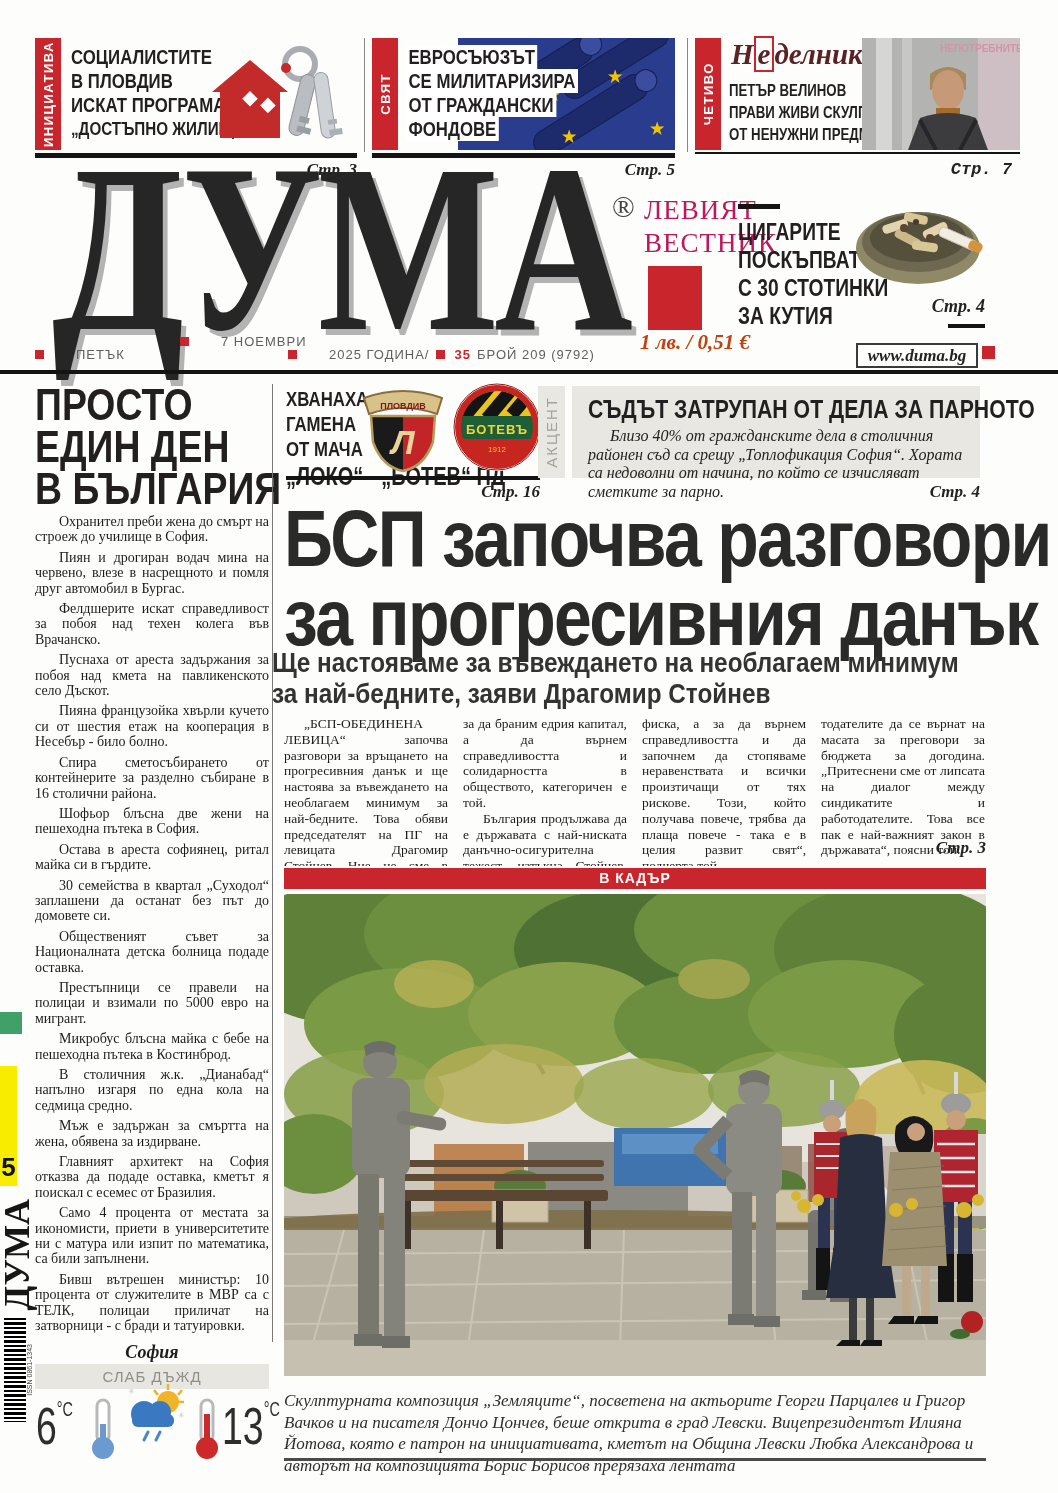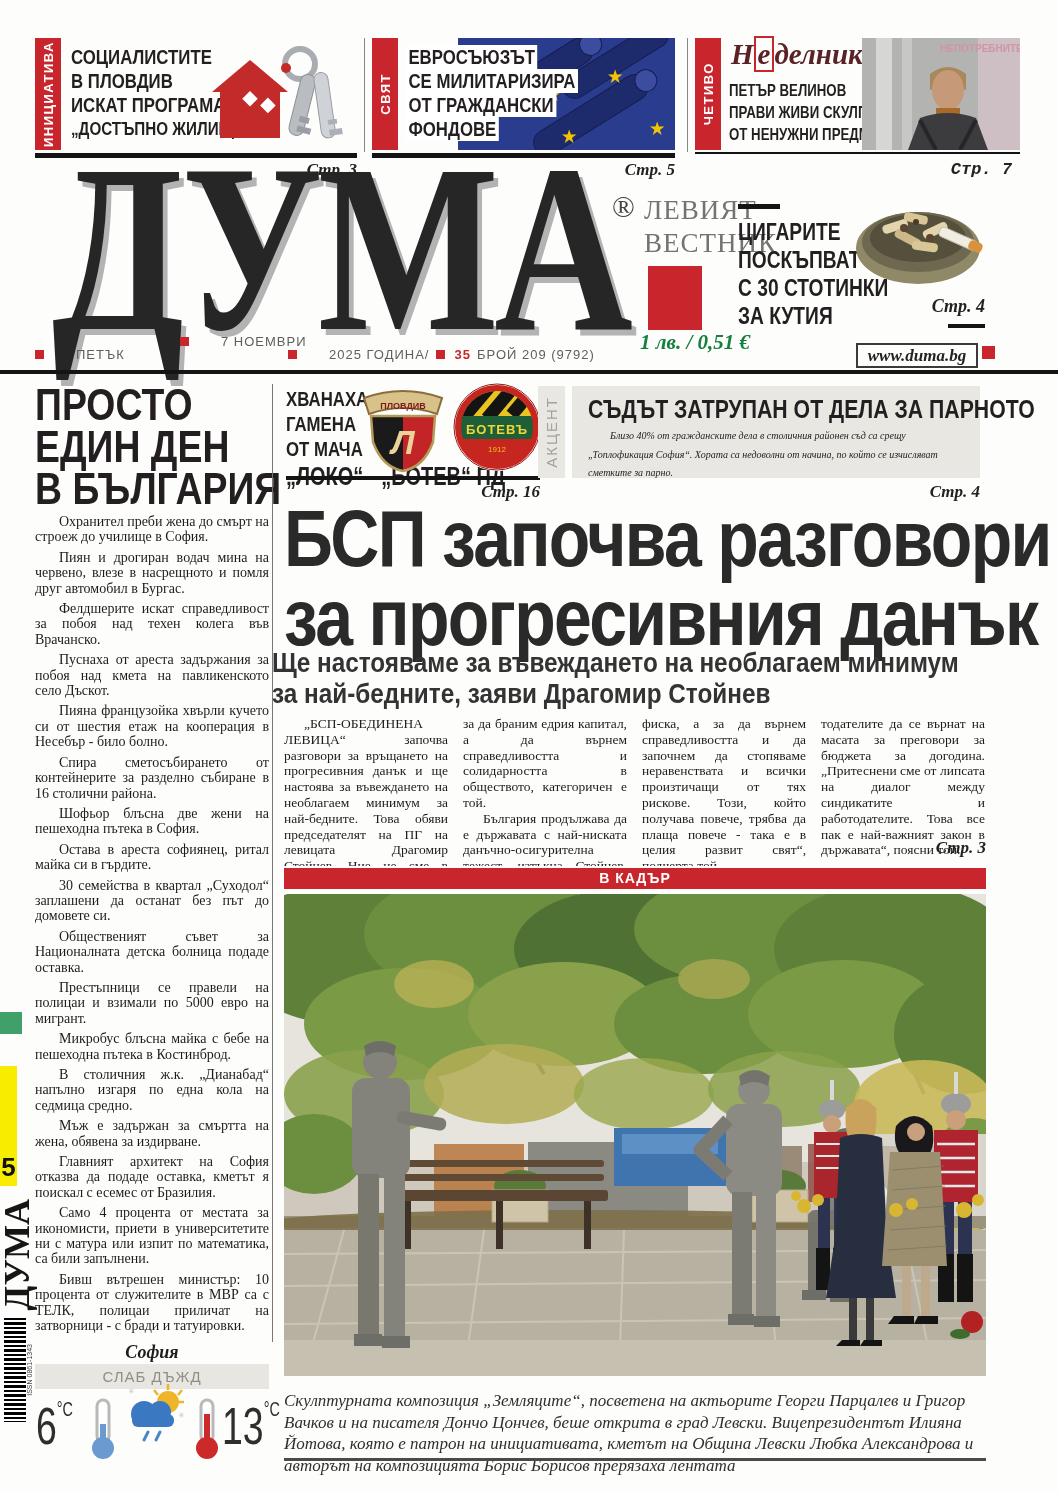--- a/index.html
+++ b/index.html
@@ -119,21 +119,21 @@
     <ellipse cx="86" cy="52" rx="16" ry="20" fill="#c69a78"></ellipse>
     <rect x="74" y="70" width="24" height="14" fill="#a86a28"></rect>
     <path d="M46,112 L58,80 Q86,70 114,80 L126,112 Z" fill="#3c3c3e"></path>
     <path d="M58,82 L74,112 M114,82 L98,112" stroke="#26262a" stroke-width="4" fill="none"></path>
   </svg>
   <div class="abs" style="left:695px;top:152px;width:325px;height:2px;background:#141414;"></div>
   <div class="abs pageref" style="left:892px;top:160px;width:120px;text-align:right;font-family:Liberation Mono, monospace;">Стр. 7</div>
 
   <div class="abs" style="left:52px;top:128px;font-family:'Liberation Serif',serif;font-weight:bold;font-size:240px;line-height:1;color:#262626;text-shadow:6px 6px 0 #b3b3b3;transform:scaleX(.8);transform-origin:left top;letter-spacing:-6px;">ДУМА</div>
   <div class="abs" style="left:612px;top:190px;font-size:30px;color:#444;font-family:'Liberation Serif',serif;">®</div>
-  <div class="abs" style="left:644px;top:194px;font-family:'Liberation Serif',serif;font-size:27px;line-height:33px;color:#737373;letter-spacing:1px;">
+  <div class="abs" style="left:644px;top:194px;font-family:'Liberation Serif',serif;font-size:27px;line-height:33px;color:#be185d;letter-spacing:1px;">
     <span>ЛЕВИЯТ</span><br>
     <span>ВЕСТНИК</span>
   </div>
   <div class="abs" style="left:648px;top:266px;width:54px;height:64px;background:#c8252c;"></div>
 
   <div class="abs rule" style="left:738px;top:204px;width:42px;height:5px;"></div>
   <div class="abs" style="left:738px;top:218px;">
     <span class="cx cx80" style="font-size:24px;line-height:28px;">ЦИГАРИТЕ</span><br>
     <span class="cx cx80" style="font-size:24px;line-height:28px;">ПОСКЪПВАТ</span><br>
     <span class="cx cx80" style="font-size:24px;line-height:28px;">С 30 СТОТИНКИ</span><br>
@@ -154,21 +154,21 @@
         <circle cx="70" cy="36" r="3" fill="#4a3a2a"></circle>
     </g>
     <g transform="rotate(24 108 52)">
         <rect x="92" y="46" width="40" height="10" rx="4" fill="#f2ede2" stroke="#c9c2b2"></rect>
         <rect x="124" y="46" width="14" height="10" rx="4" fill="#d9923c"></rect>
       </g>
   </svg>
   <div class="abs pageref" style="left:865px;top:296px;width:120px;text-align:right;font-size:18px;">Стр. 4</div>
   <div class="abs rule" style="left:948px;top:324px;width:37px;height:4px;"></div>
 
-  <div class="abs serifit" style="left:640px;top:330px;font-size:21px;font-weight:bold;color:#15803d;">1 лв. / 0,51 €</div>
+  <div class="abs serifit" style="left:640px;top:330px;font-size:21px;font-weight:bold;color:#c2410c;">1 лв. / 0,51 €</div>
   <div class="abs dl-item" style="left:35px;top:347px;">
       <span class="dl-sq"></span>
       <span>ПЕТЪК</span>
     </div>
   <div class="abs dl-item" style="left:152px;top:334px;padding-left:28px;">
       <span class="dl-sq"></span>
       <span>7 НОЕМВРИ</span>
     </div>
   <div class="abs dl-item" style="left:288px;top:347px;">
       <span class="dl-sq"></span>
@@ -295,21 +295,21 @@
   </svg>
   <div class="abs rule" style="left:286px;top:476px;width:254px;height:4px;"></div>
   <div class="abs pageref" style="left:420px;top:482px;width:120px;text-align:right;">Стр. 16</div>
 
   <div class="abs accent-box" style="left:538px;top:386px;width:27px;height:92px;display:flex;align-items:center;justify-content:center;">
     <span style="writing-mode:vertical-rl;transform:rotate(180deg);font-size:15px;letter-spacing:2px;color:#a3a39b;">АКЦЕНТ</span>
   </div>
   <div class="abs accent-box" style="left:572px;top:386px;width:408px;height:92px;">
     <div style="padding:9px 16px 0 16px;">
       <span class="cx cx85" style="font-size:25px;">СЪДЪТ ЗАТРУПАН ОТ ДЕЛА ЗА ПАРНОТО</span>
-      <div class="serifit" style="font-size:10px;line-height:18.5px;color:#222;text-indent:22px;margin-top:3px;">Близо 40% от гражданските дела в столичния районен съд са срещу „Топлофикация София“. Хората са недоволни от начина, по който се изчисляват сметките за парно.</div>
+      <div class="serifit" style="font-size:16px;line-height:18.5px;color:#222;text-indent:22px;margin-top:3px;">Близо 40% от гражданските дела в столичния районен съд са срещу „Топлофикация София“. Хората са недоволни от начина, по който се изчисляват сметките за парно.</div>
     </div>
   </div>
   <div class="abs pageref" style="left:860px;top:482px;width:120px;text-align:right;">Стр. 4</div>
 
   <div class="abs" style="left:284px;top:500px;">
     <span class="cx cx85" style="font-size:80px;line-height:78px;letter-spacing:-2px;color:#2a2a2a;">БСП започва разговори</span><br>
     <span class="cx cx85" style="font-size:80px;line-height:80px;letter-spacing:-2px;color:#2a2a2a;">за прогресивния данък</span>
   </div>
   <div class="abs" style="left:272px;top:648px;">
     <span class="cx cx90" style="font-size:27px;line-height:31px;font-weight:bold;color:#333;">Ще настояваме за въвеждането на необлагаем минимум</span><br>

